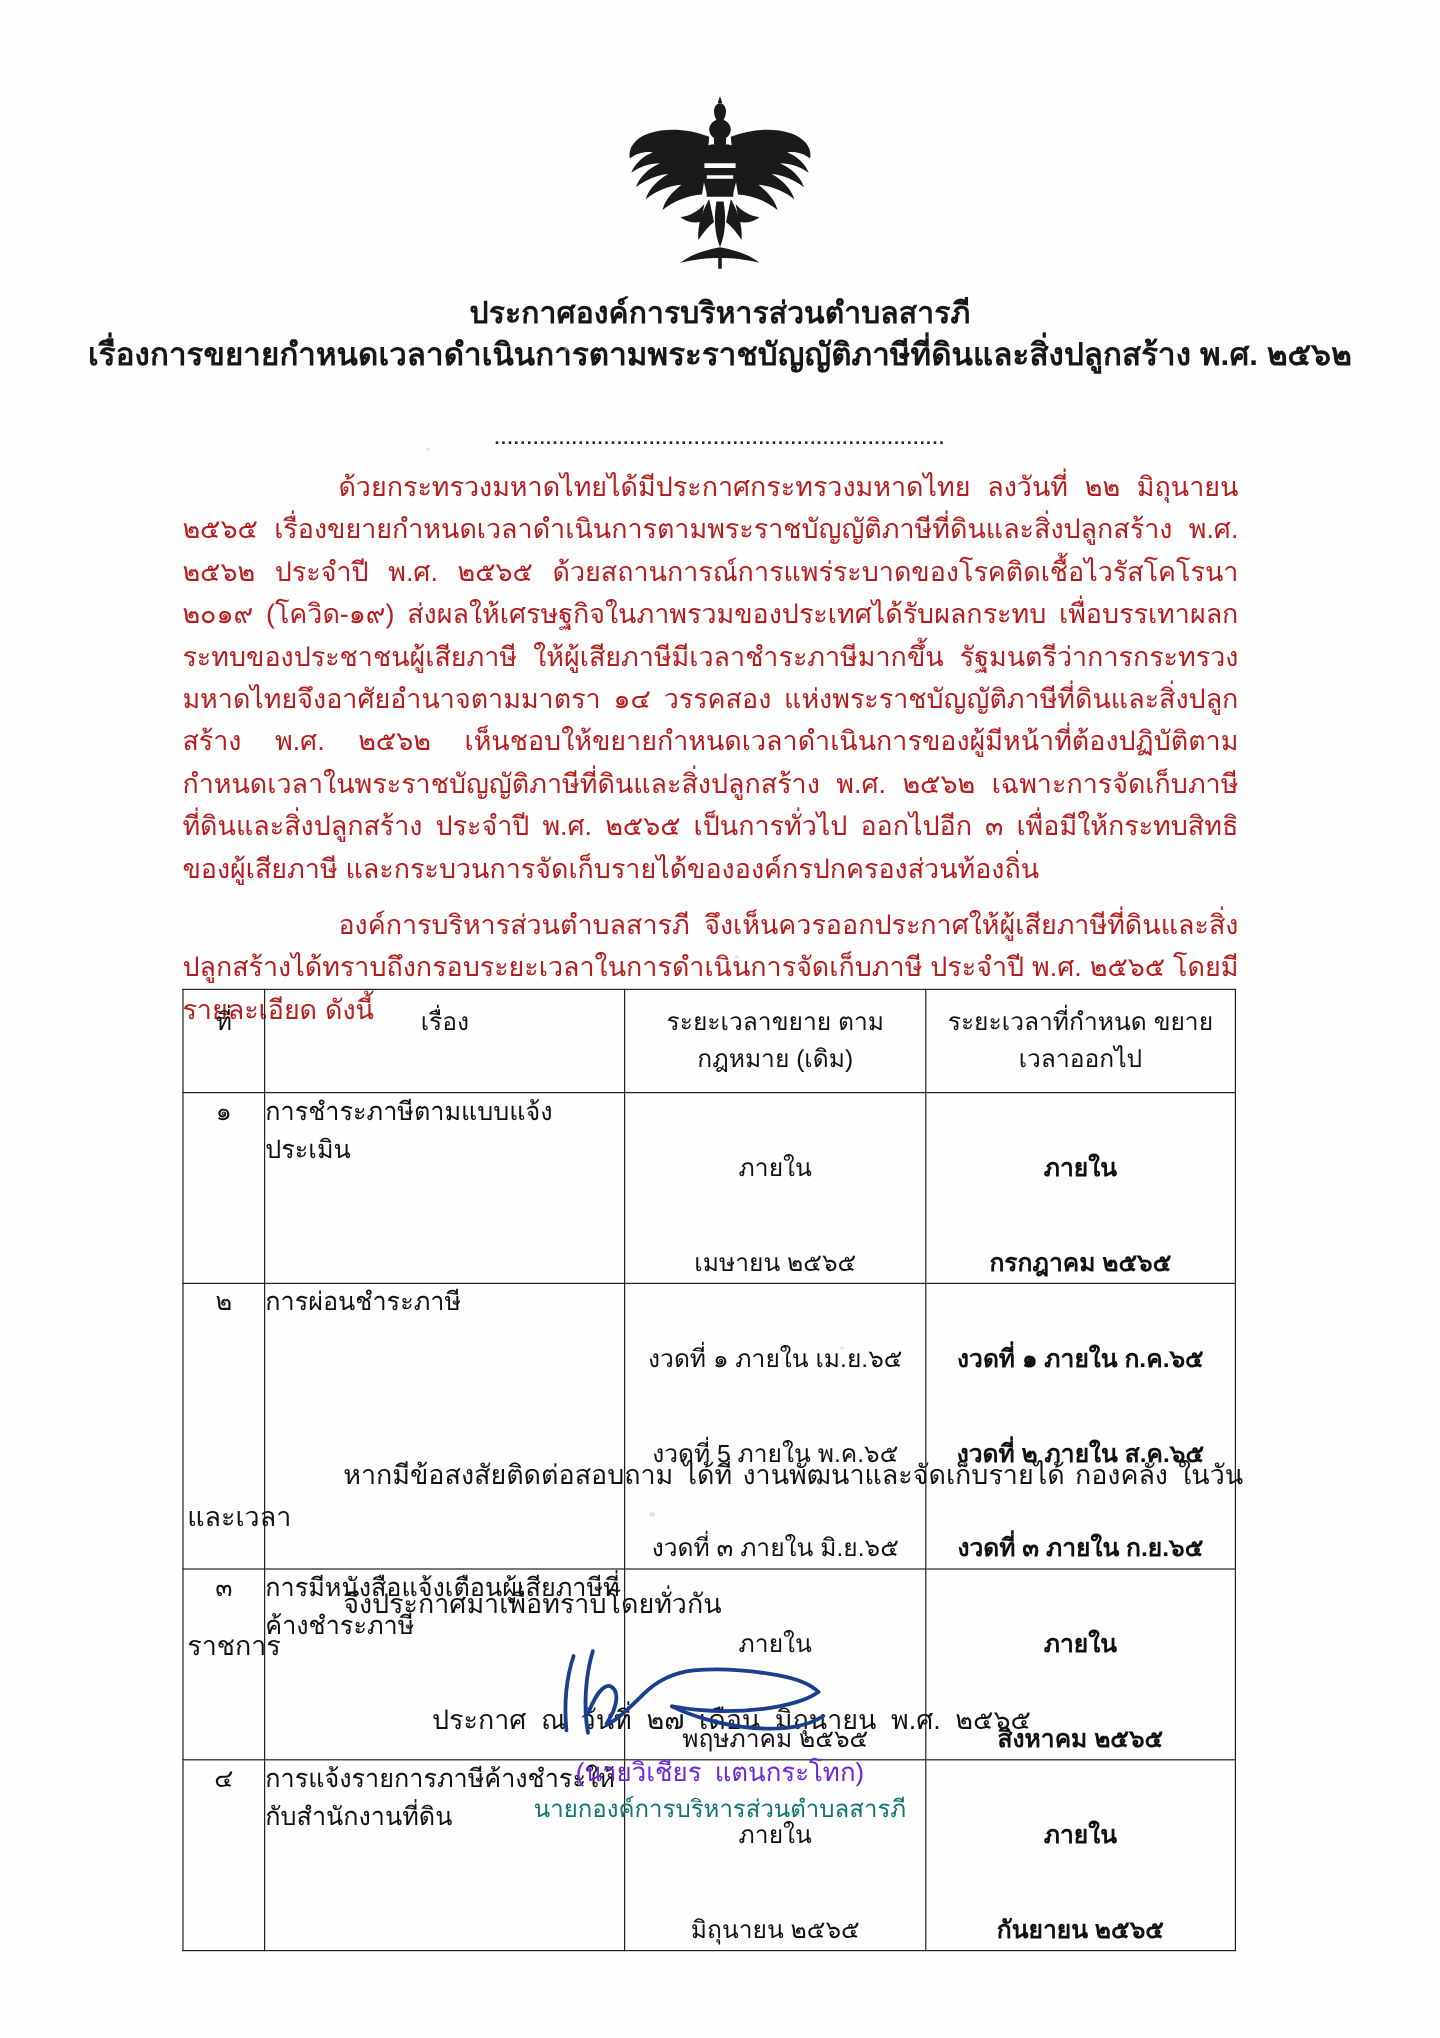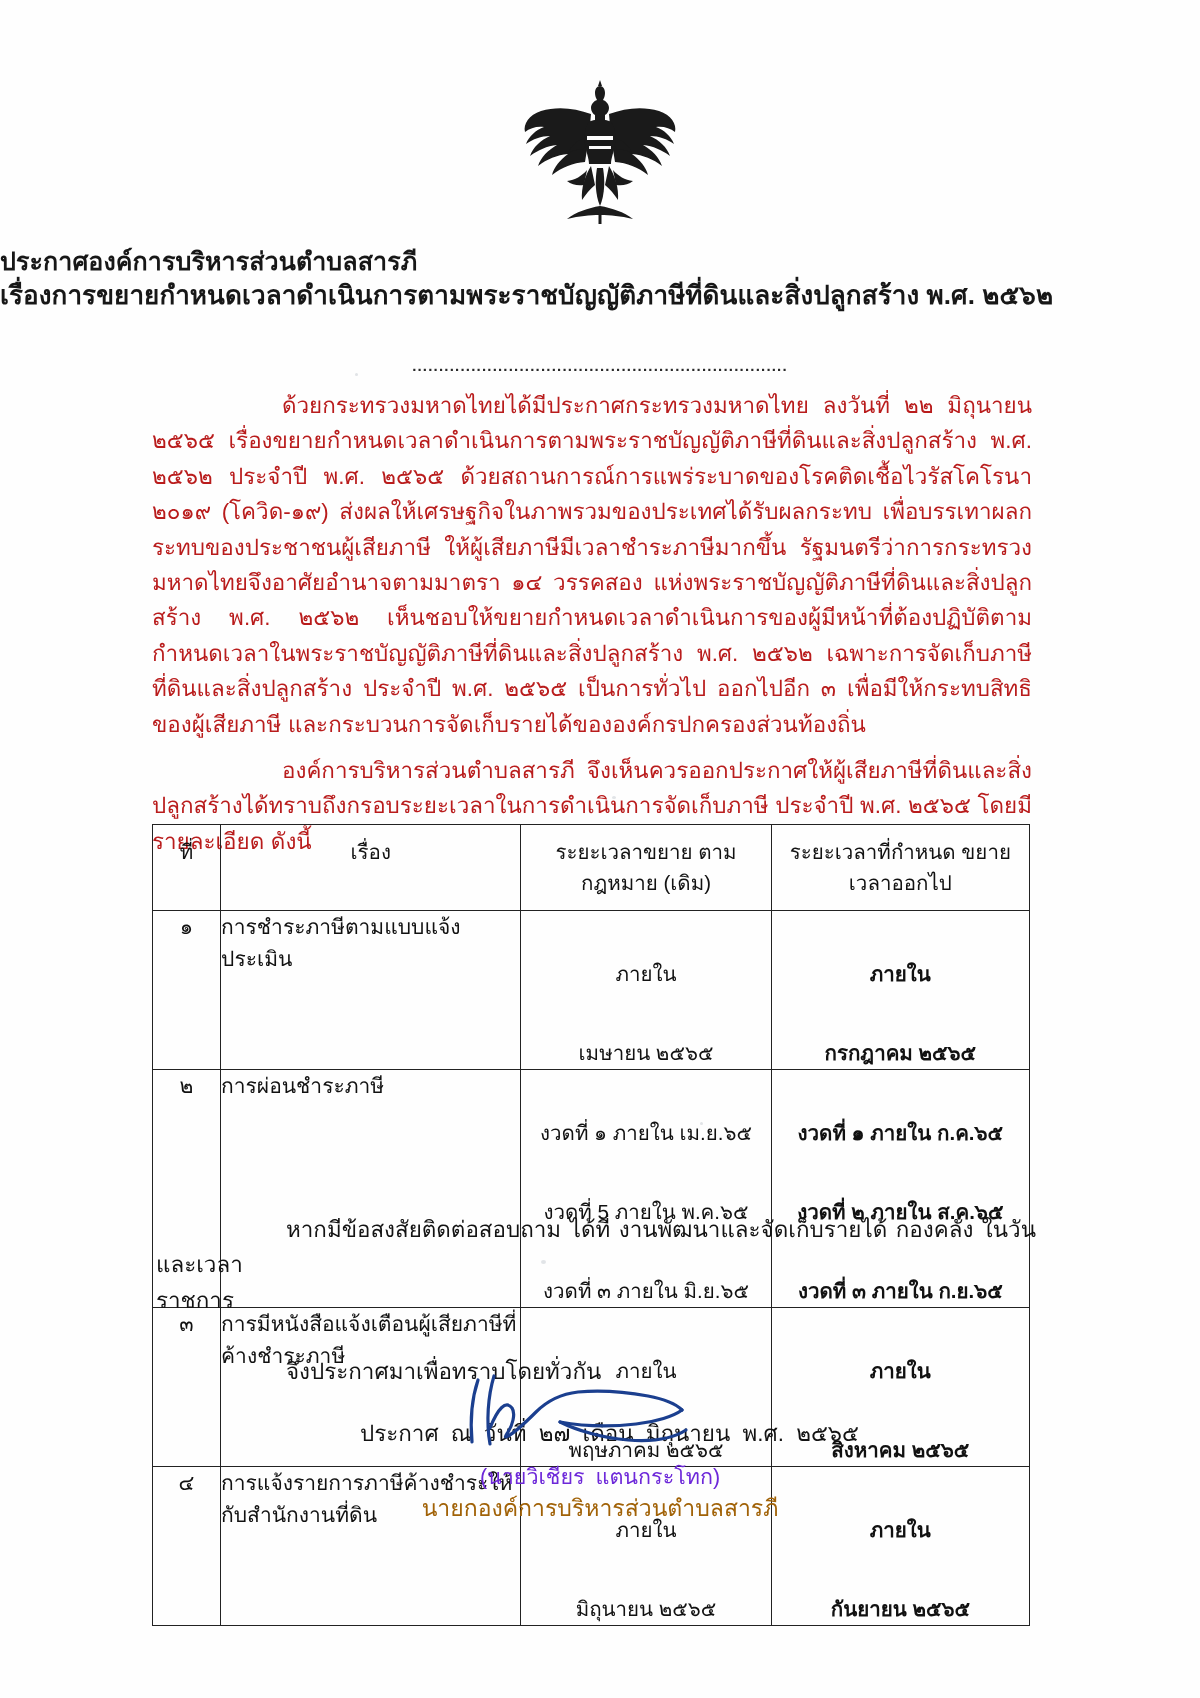--- a/index.html
+++ b/index.html
@@ -33,21 +33,21 @@
     display: inline-block;
     width: 170px;
     height: 150px;
   }
   
   .title-block {
     position: absolute;
     top: 244px;
     left: 0;
     width: 1200px;
-    text-align: left;
+    text-align: center;
   }
   .title-line {
     font-size: 25px;
     font-weight: 700;
     letter-spacing: .1px;
     line-height: 34px;
     color: #171717;
     white-space: nowrap;
   }
   .title-line.l2 { font-size: 26px; }
@@ -174,23 +174,23 @@
   }
   .sig-svg { display: block; margin: 0 auto; }
   .sig-name {
     margin-top: 4px;
     font-size: 21.5px;
     line-height: 31px;
     color: #6d28d9;
     word-spacing: 5px;
   }
   .sig-role {
-    font-size: 23px;
+    font-size: 20px;
     line-height: 31px;
-    color: #a16207;
+    color: #0f766e;
   }
   
   .speck {
     position: absolute;
     border-radius: 50%;
     background: #c9cdd3;
     opacity: .55;
     pointer-events: none;
   }
 </style>
@@ -326,22 +326,22 @@
             <span class="ln">ภายใน</span>
             <span class="ln">กันยายน ๒๕๖๕</span>
           </td>
         </tr>
       </tbody>
     </table>
   </div>
 
   <div class="footer-wrap">
     <p class="foot">หากมีข้อสงสัยติดต่อสอบถาม ได้ที่ งานพัฒนาและจัดเก็บรายได้ กองคลัง ในวันและเวลา</p>
+    <p class="foot sp1">จึงประกาศมาเพื่อทราบโดยทั่วกัน</p>
     <p class="foot noindent">ราชการ</p>
-    <p class="foot sp1">จึงประกาศมาเพื่อทราบโดยทั่วกัน</p>
     <p class="date-line">ประกาศ ณ วันที่ ๒๗ เดือน มิถุนายน พ.ศ. ๒๕๖๕</p>
   </div>
 
   <div class="sig-area">
     <span>
       <svg class="sig-svg" width="300" height="90" viewBox="0 0 300 90" aria-hidden="true">
         <g fill="none" stroke="#1b3f8f" stroke-width="3.2" stroke-linecap="round" stroke-linejoin="round">
           <path d="M28 12 C22 30 20 52 22 74"></path>
           <path d="M44 8 C38 28 36 54 40 76"></path>
           <path d="M40 60 C48 40 56 32 62 40 C66 46 62 58 58 64 C55 69 54 70 58 68 C66 64 76 54 86 44 C96 34 110 26 128 24 C150 22 176 24 198 28 C214 31 226 36 232 42"></path>

